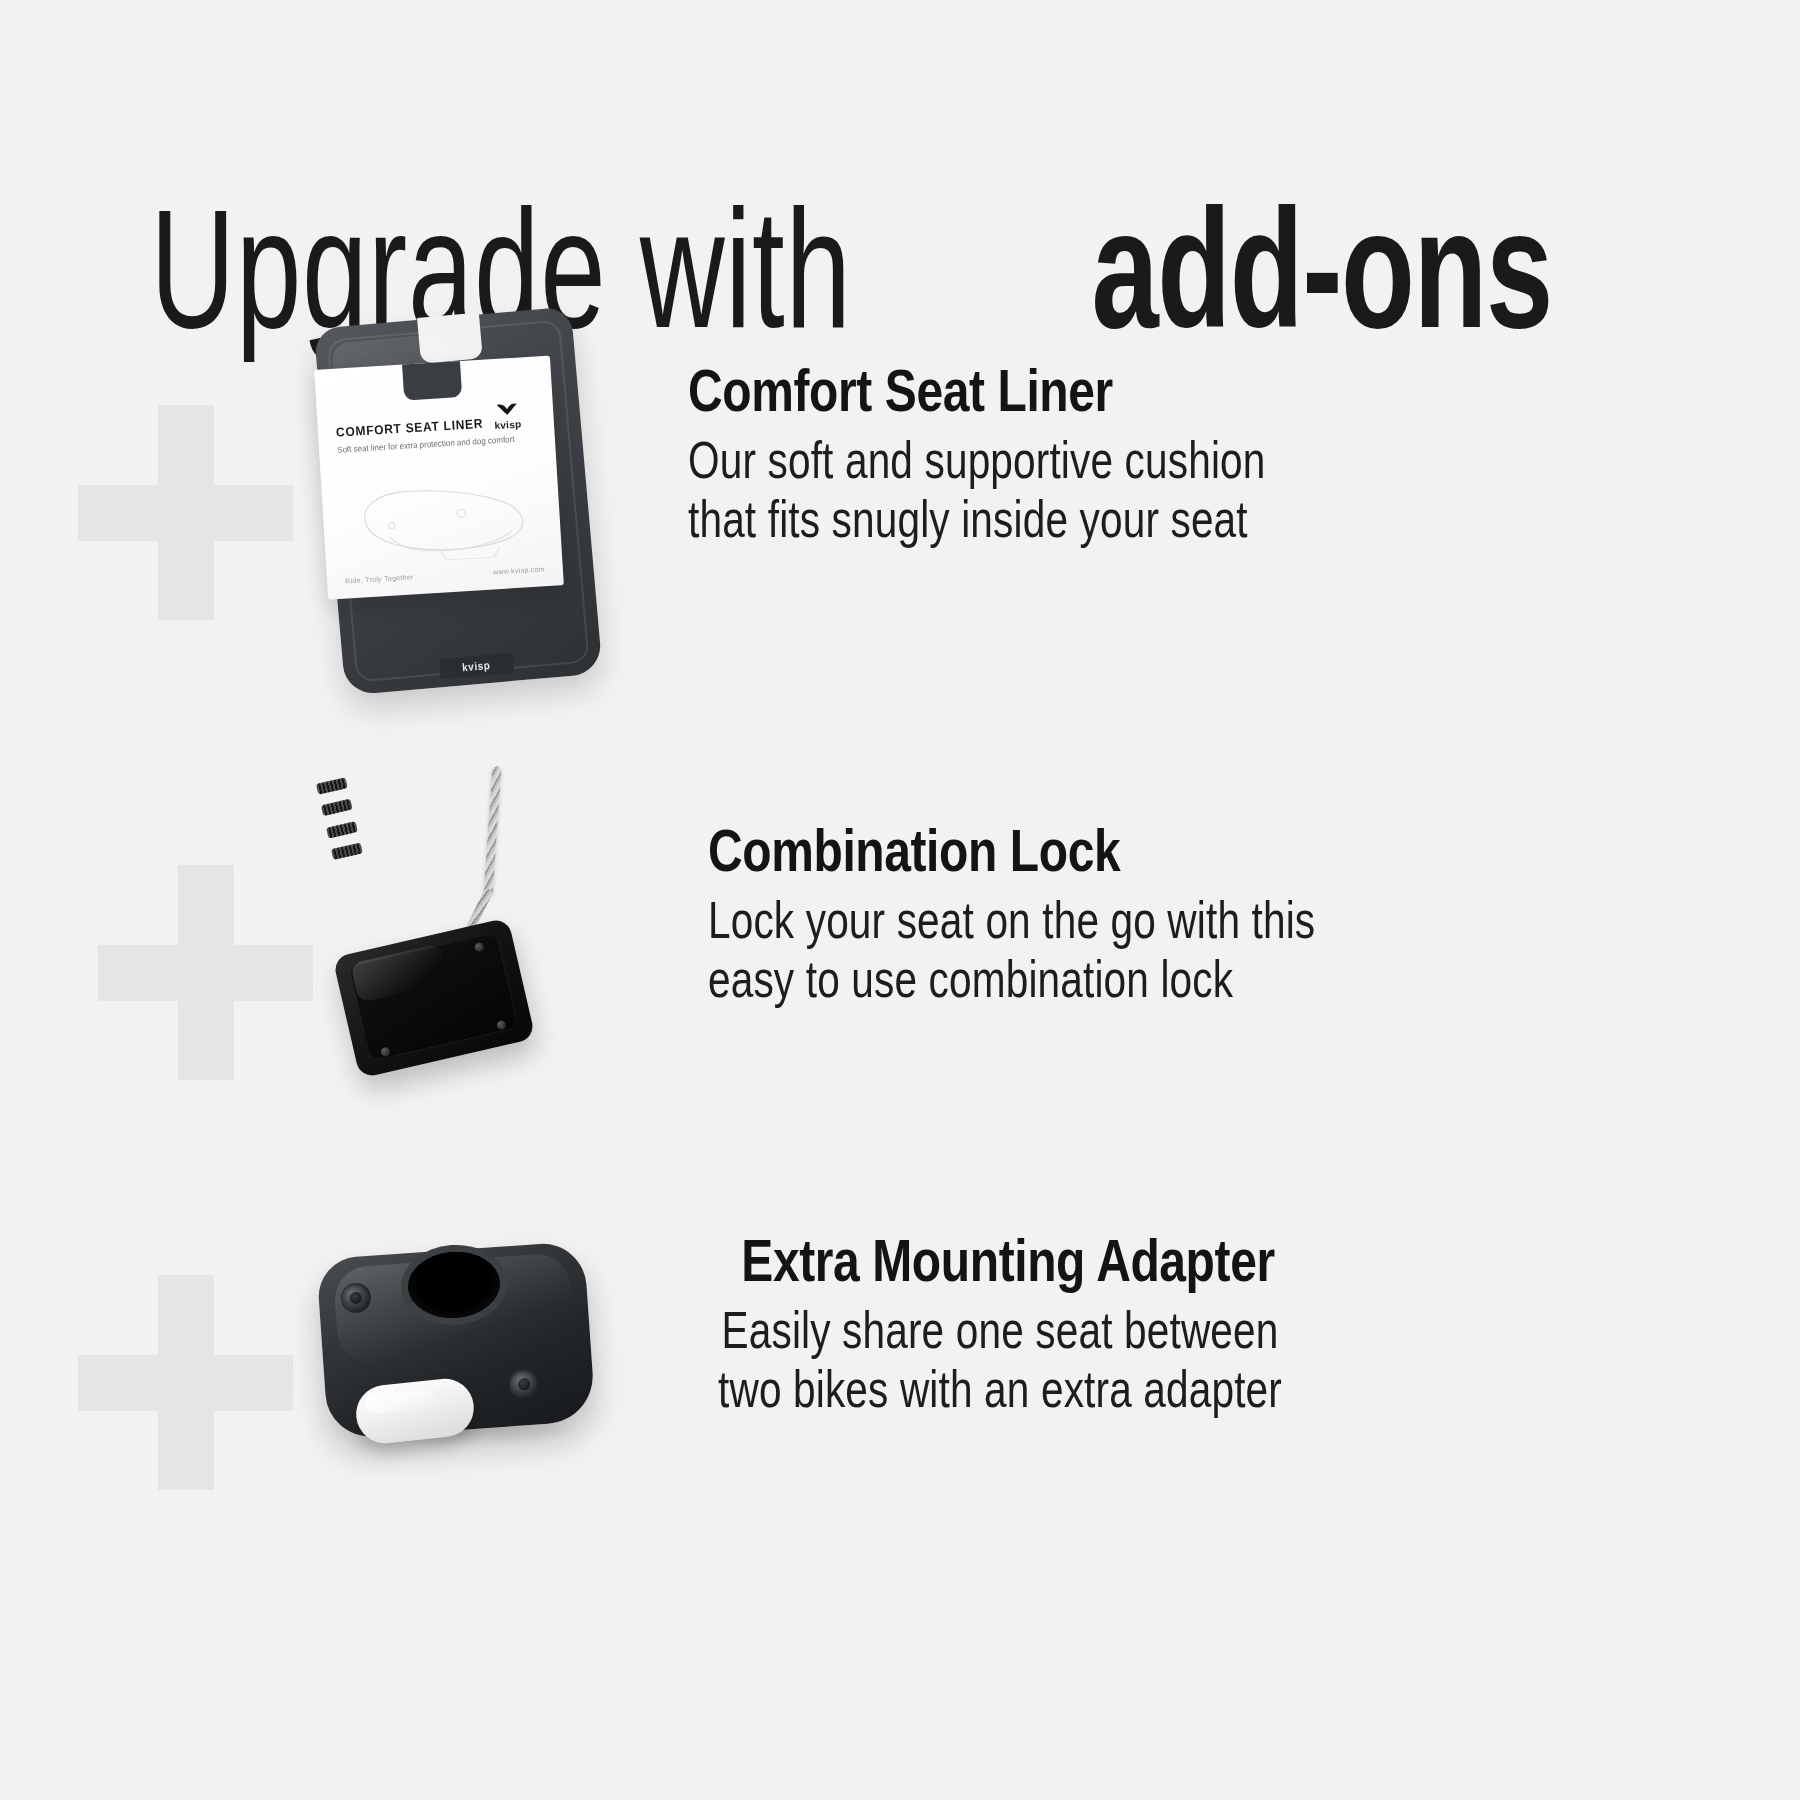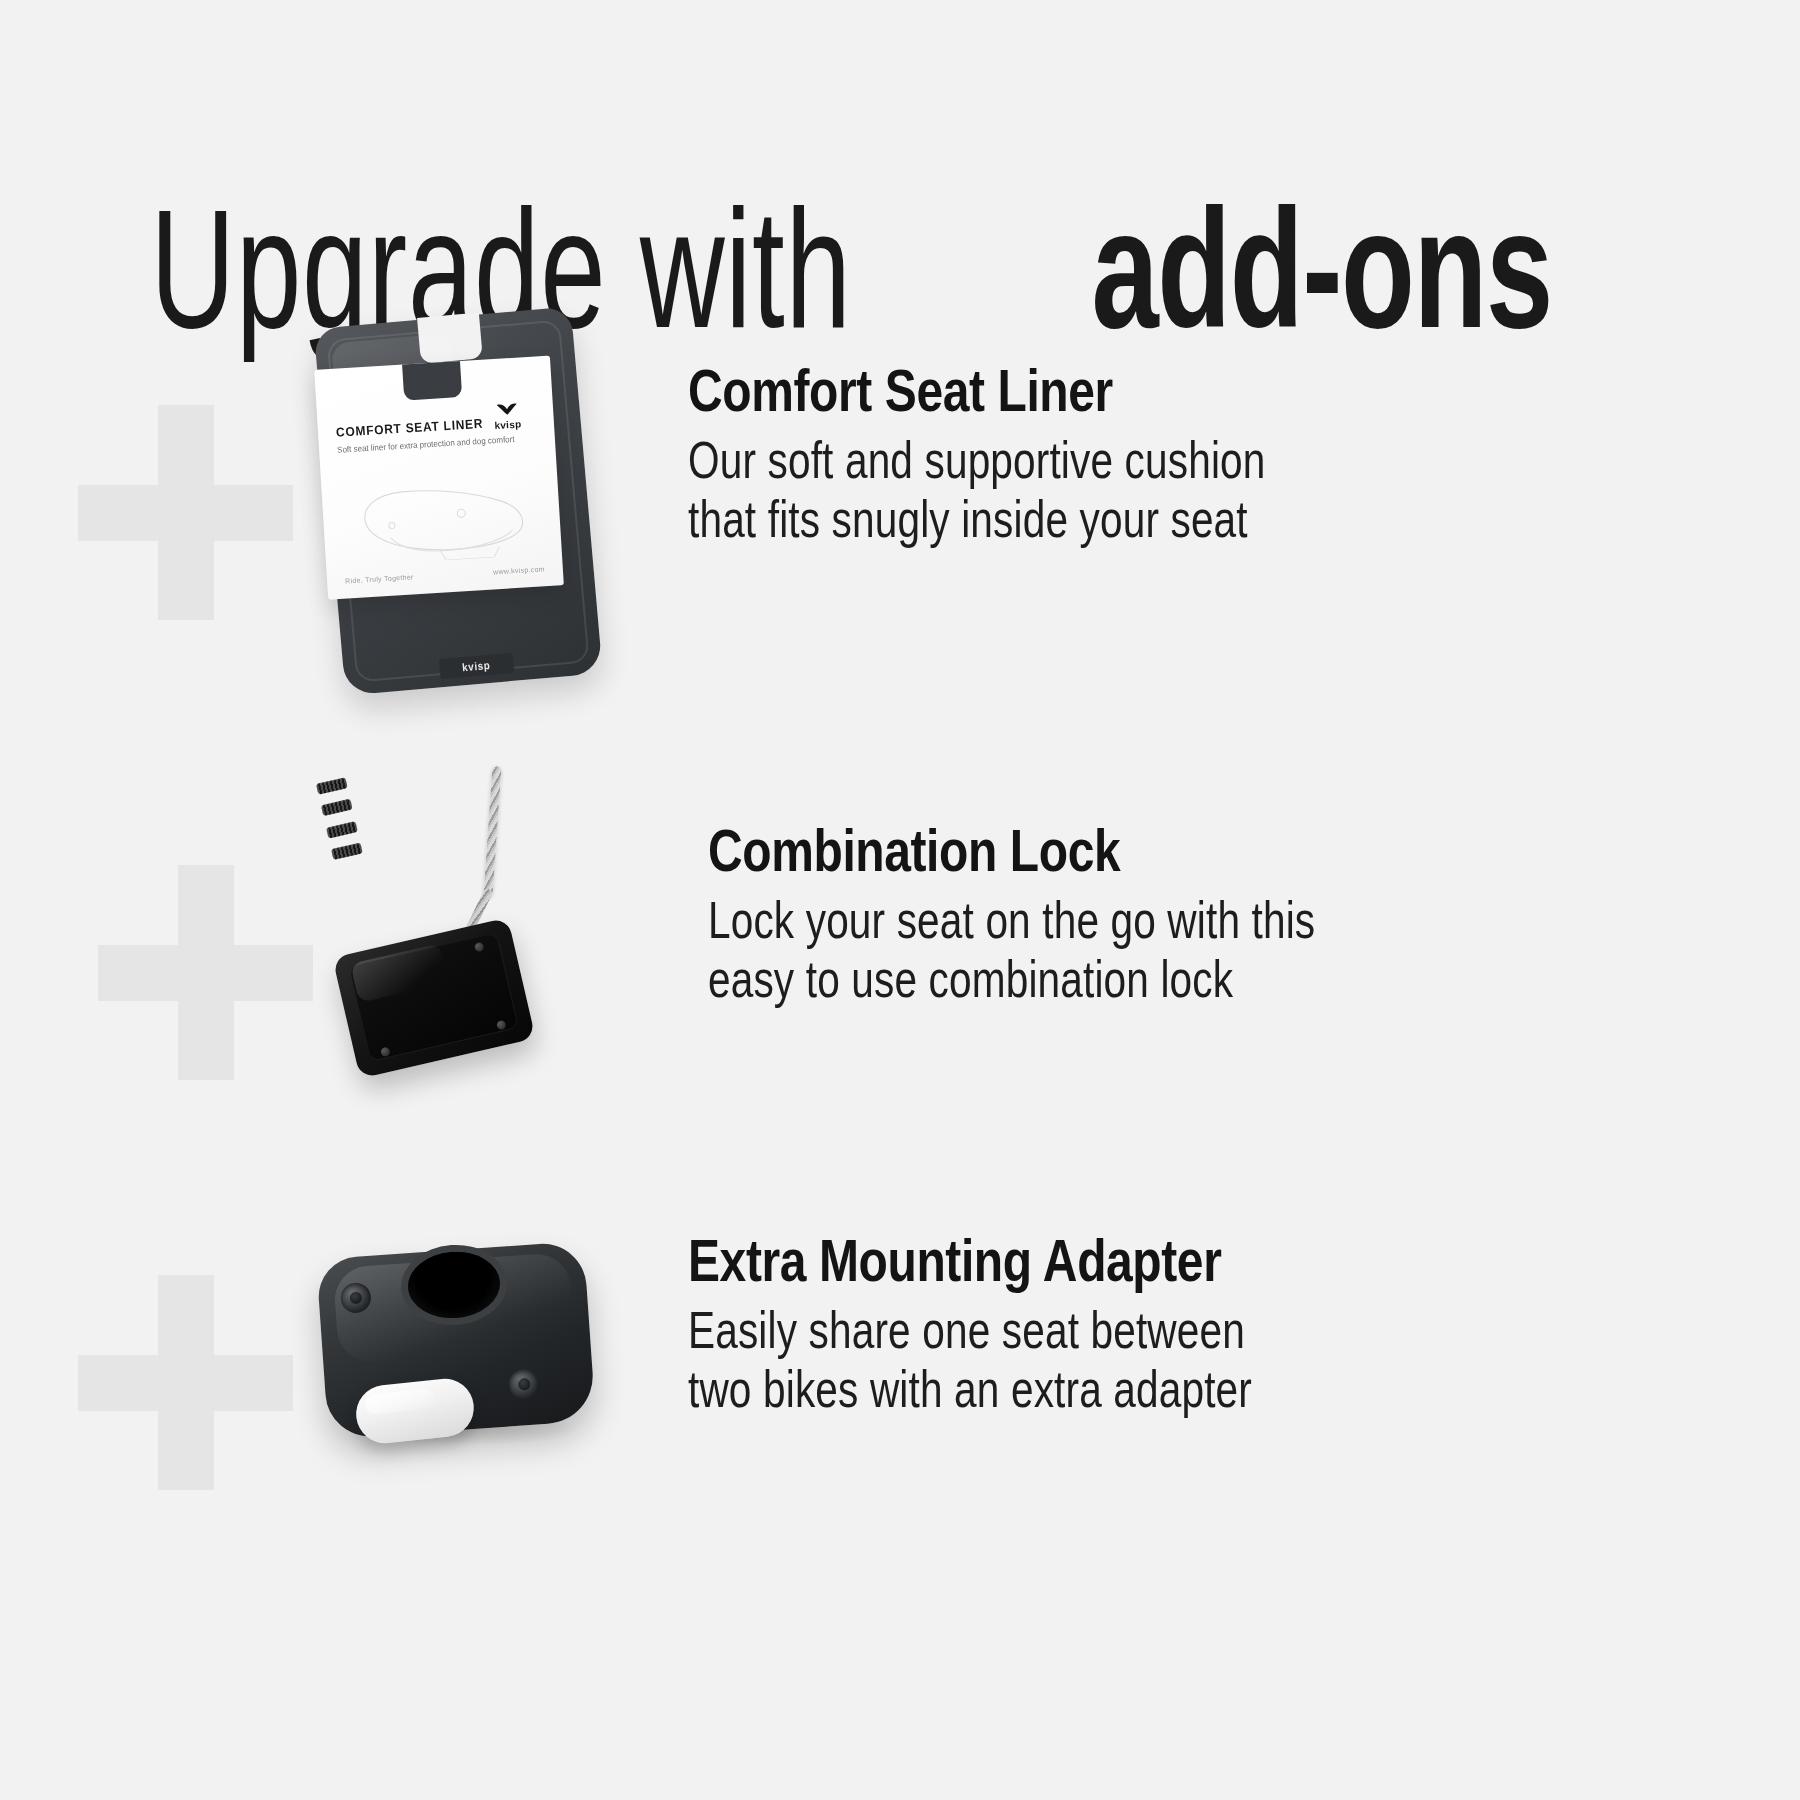--- a/index.html
+++ b/index.html
@@ -34,21 +34,21 @@
     transform:scaleX(.72);
     display:inline-block;
     transform-origin:center;
     letter-spacing:-2px;
   }
 
   
   .row{position:absolute;left:0;width:1800px;height:420px;}
   #row-0{top:300px;}
   #row-1{top:760px;margin-left:20px;}
-  #row-2{top:1170px;}
+  #row-2{top:1170px;text-align:center;}
 
   
   .plus{position:absolute;left:78px;top:105px;width:215px;height:215px;}
   .plus i{position:absolute;background:#e5e5e5;display:block;}
   .plus i.v{left:80px;top:0;width:56px;height:215px;}
   .plus i.h{left:0;top:80px;width:215px;height:56px;}
 
   
   .art{position:absolute;left:300px;top:0;width:340px;height:420px;}
 

